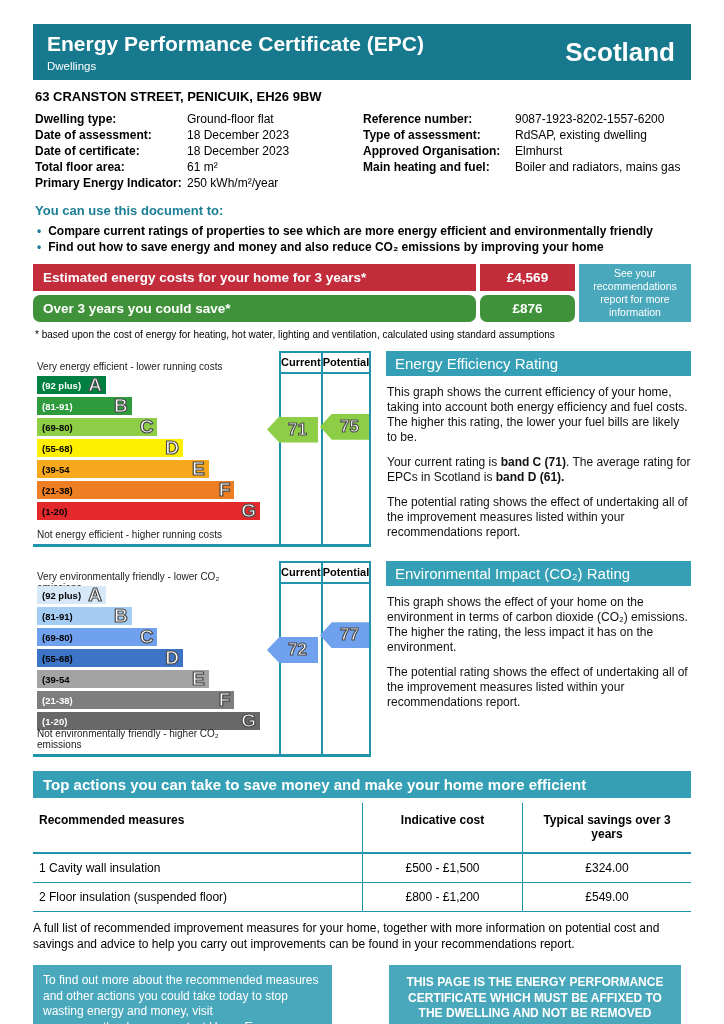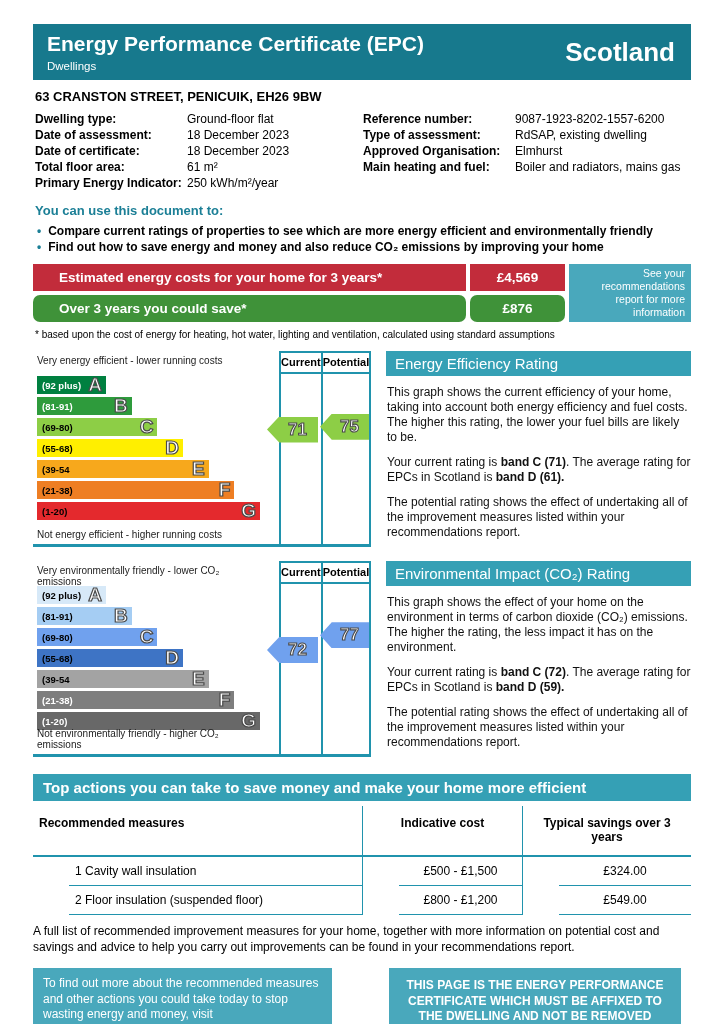--- a/index.html
+++ b/index.html
@@ -26,36 +26,36 @@
   .use-head{color:#1b7f96;font-weight:bold;font-size:13px;margin:12px 0 5px 2px;}
   .bullets{margin-left:4px;}
   .bullet{display:flex;font-size:12px;font-weight:bold;line-height:16px;}
   .bullet .dot{color:#1b7f96;margin-right:7px;font-size:12px;}
 
   
   .costs{display:flex;gap:4px;margin-top:9px;}
   .cost-left{flex:1;display:flex;flex-direction:column;gap:4px;}
   .cost-row{display:flex;gap:4px;height:27px;}
   .cost-label{flex:1;color:#fff;font-weight:bold;font-size:13.5px;
-              display:flex;align-items:center;padding-left:26px;}
+              display:flex;align-items:center;padding-left:10px;}
   .cost-value{width:95px;color:#fff;font-weight:bold;font-size:13.5px;
               display:flex;align-items:center;justify-content:center;}
   .red{background:#c22c3b;}
   .green{background:#3f9239;border-radius:7px;}
-  .cost-aside{width:122px;background:#49a8bc;color:#fff;font-size:10.5px;
-              line-height:13px;text-align:right;display:flex;align-items:center;
+  .cost-aside{width:112px;background:#49a8bc;color:#fff;font-size:10.5px;
+              line-height:13px;text-align:center;display:flex;align-items:center;
               justify-content:center;padding:2px 6px;box-sizing:border-box;}
   .footnote{font-size:10px;margin:7px 0 0 2px;}
 
   
   .rating-section{display:flex;gap:15px;margin-top:11px;}
   .chart-box{width:338px;flex:none;position:relative;height:196px;
              border-bottom:3px solid #2093ad;box-sizing:border-box;}
   .chart-top-label,.chart-bottom-label{position:absolute;left:4px;font-size:10px;color:#222;}
-  .chart-top-label{top:4px;width:226px;}
+  .chart-top-label{top:10px;width:226px;}
   .chart-bottom-label{bottom:4px;width:226px;}
   .bars{position:absolute;top:25px;left:4px;width:230px;}
   .band-row{height:18px;margin-bottom:3px;display:flex;align-items:center;
             justify-content:space-between;padding:0 4px 0 5px;box-sizing:border-box;}
   .band-row .range{font-size:9.5px;font-weight:bold;white-space:nowrap;}
   .band-row .letter{font-size:19px;font-weight:bold;color:#fff;line-height:18px;
             -webkit-text-stroke:1.2px #4a4a4a;}
   .cols{position:absolute;top:0;right:0;width:92px;height:100%;display:flex;
         border-top:2px solid #2093ad;box-sizing:border-box;}
   .rcol{box-sizing:border-box;}
@@ -76,21 +76,21 @@
   .rating-text p{font-size:12px;line-height:15px;margin:9px 0 10px 1px;color:#111;}
 
   
   .actions-banner{background:#35a0b5;color:#fff;font-weight:bold;font-size:15px;
                   padding:5px 10px;margin-top:14px;}
   .actions-table{display:grid;grid-template-columns:330px 160px 1fr;margin-top:5px;}
   .at-cell{font-size:12px;padding:7px 6px;box-sizing:border-box;}
   .at-head{font-weight:bold;padding-top:10px;padding-bottom:11px;border-bottom:2px solid #2093ad;}
   .at-c2,.at-c3{text-align:center;}
   .at-c1,.at-c2{border-right:1.5px solid #2093ad;}
-  .at-row{border-bottom:1.5px solid #2093ad;margin-left:36px;}
+  .at-row{border-bottom:1.5px solid #2093ad;}
   .actions-note{font-size:12px;line-height:15.5px;margin-top:9px;}
 
   
   .footer-boxes{display:flex;justify-content:space-between;margin-top:13px;padding-right:10px;}
   .fbox{background:#49a8bc;color:#fff;box-sizing:border-box;}
   .fbox.left{width:299px;font-size:12px;line-height:15.5px;padding:8px 10px;}
   .fbox.right{width:292px;font-size:12px;line-height:15.5px;font-weight:bold;
               text-align:center;padding:10px 8px;}
 </style>
 </head>
@@ -278,21 +278,20 @@
     <div class="arrow current" style="background: rgb(112, 161, 238); top: 76px;">
           <span class="aval">72</span>
         </div>
         <div class="arrow potential" style="background: rgb(112, 161, 238); top: 61.1818px;">
           <span class="aval">77</span>
         </div>
       </div>
     <div class="rating-text">
       <div class="rating-head">Environmental Impact (CO₂) Rating</div>
       <p>This graph shows the effect of your home on the environment in terms of carbon dioxide (CO₂) emissions. The higher the rating, the less impact it has on the environment.</p>
-      <p><span>Your current rating is </span><b>band C (72)</b><span>. The average rating for EPCs in Scotland is </span><b>band D (59).</b></p>
       <p>The potential rating shows the effect of undertaking all of the improvement measures listed within your recommendations report.</p>
     </div>
   </div>
 
   <div class="actions-banner">Top actions you can take to save money and make your home more efficient</div>
   <div class="actions-table">
     <div class="at-cell at-head at-c1">Recommended measures</div>
     <div class="at-cell at-head at-c2">Indicative cost</div>
     <div class="at-cell at-head at-c3">Typical savings over 3 years</div>
 

